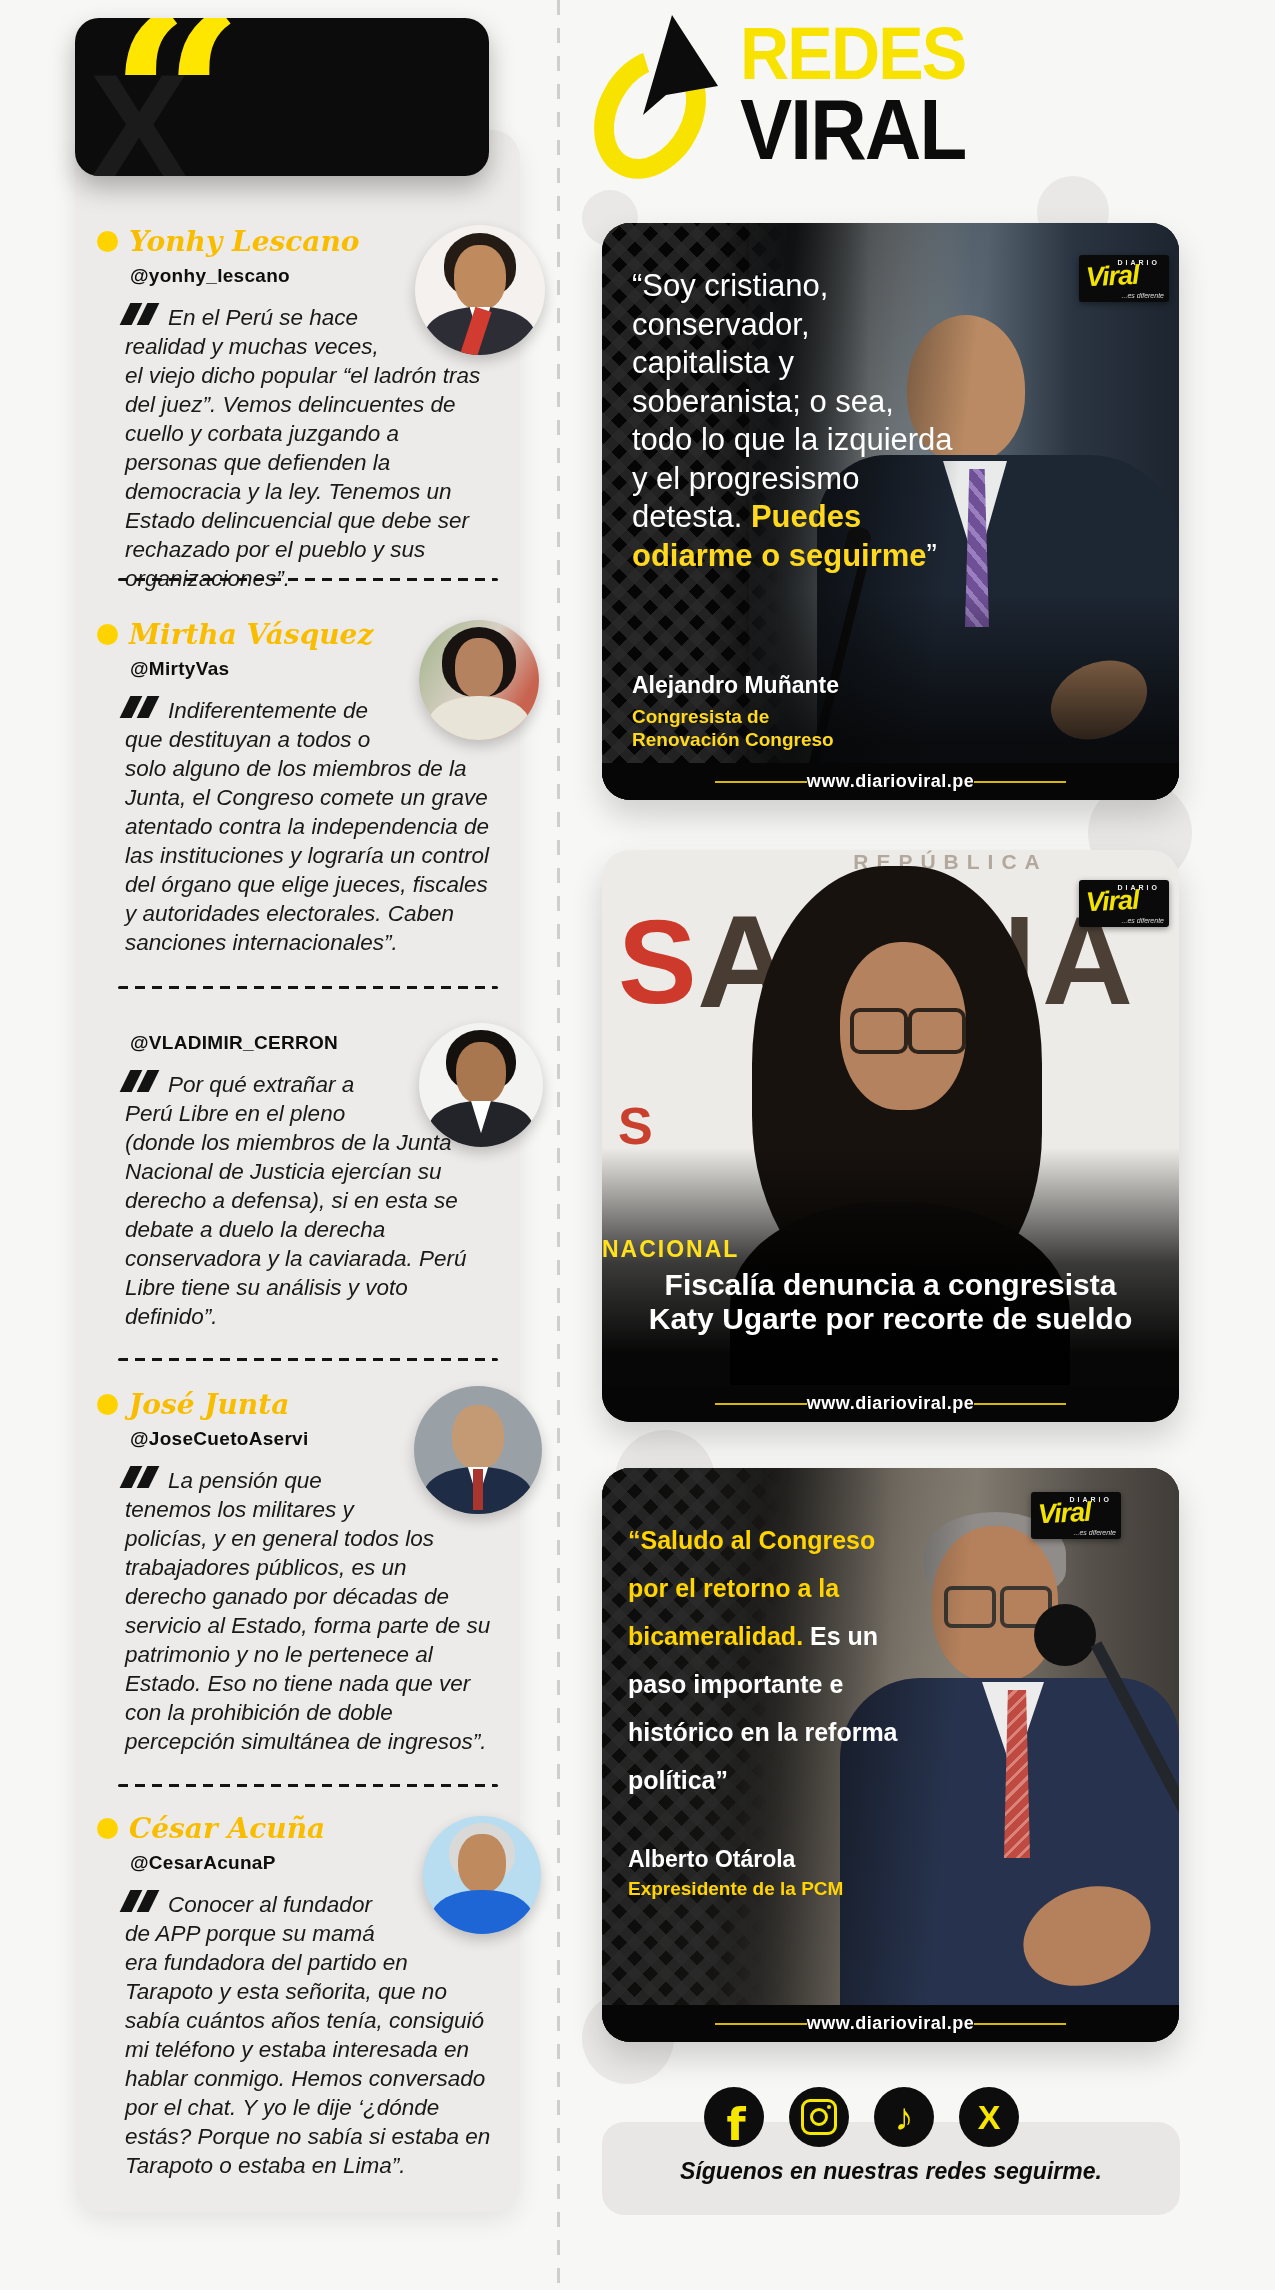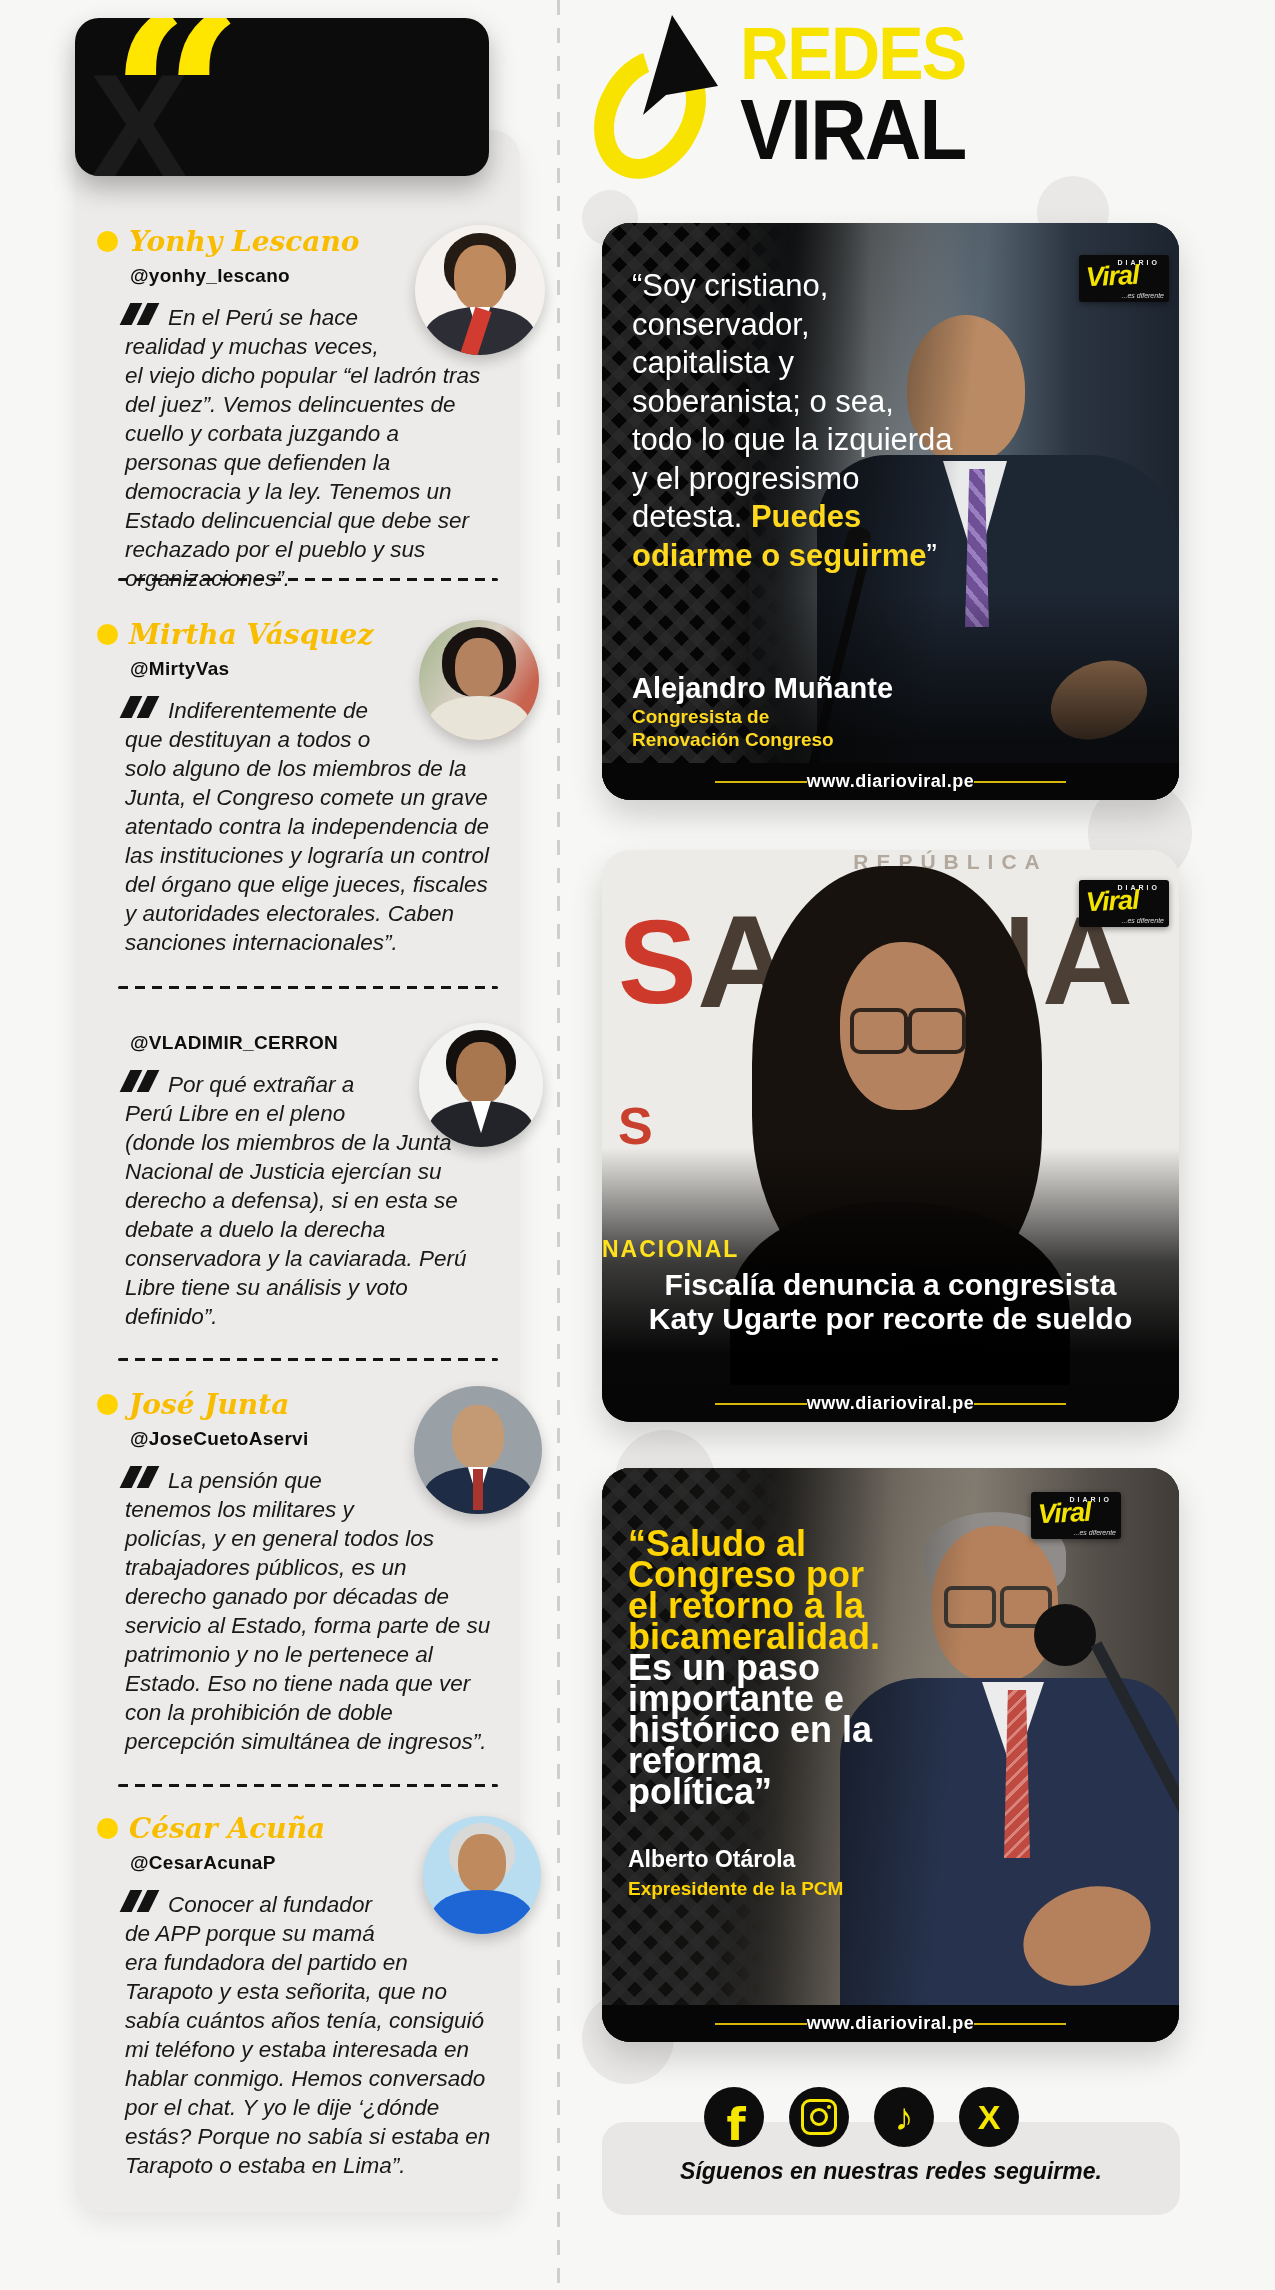--- a/index.html
+++ b/index.html
@@ -81,21 +81,21 @@
 
   
   .photo1{position:absolute;right:0;top:0;width:430px;height:100%;
      background:linear-gradient(90deg,#55606b 0%,#8d969c 16%,#b8c0c4 28%,#5c6a76 52%,#2b3541 75%,#1c242f 100%);}
   .shade1{position:absolute;inset:0;
      background:linear-gradient(97deg,rgba(5,5,5,.97) 0%,rgba(5,5,5,.9) 30%,rgba(5,5,5,.45) 46%,rgba(5,5,5,0) 60%);}
   .shade1b{position:absolute;inset:0;
      background:linear-gradient(0deg,rgba(5,5,5,.8) 10%,rgba(5,5,5,0) 36%);}
   .q1{position:absolute;left:30px;top:44px;width:322px;color:#ffffff;font-size:31px;line-height:38.5px;font-weight:400;}
   .q1 b{color:#FFD91E;font-weight:800;}
-  .spk1{position:absolute;left:30px;top:449px;font-size:29px;font-weight:800;color:#fff;}
+  .spk1{position:absolute;left:30px;top:449px;font-size:23px;font-weight:800;color:#fff;}
   .role1{position:absolute;left:30px;top:483px;width:230px;font-size:19px;line-height:22.5px;font-weight:800;color:#FFD91E;}
 
   
   .card2{background:#edebe7;}
   .bd-top{position:absolute;left:120px;right:0;top:0px;text-align:center;color:#b3a89d;
           font-size:21px;font-weight:800;letter-spacing:8px;}
   .bd-s {position:absolute;left:16px;top:44px;font-size:118px;font-weight:900;color:#cd3a2b;}
   .bd-a {position:absolute;left:95px;top:36px;font-size:132px;font-weight:900;color:#483c33;}
   .bd-na{position:absolute;right:40px;top:38px;font-size:126px;font-weight:900;color:#4c4036;letter-spacing:6px;}
   .bd-s2{position:absolute;left:16px;top:246px;font-size:52px;font-weight:900;color:#c9402e;}
@@ -119,21 +119,21 @@
   .c3-head{position:absolute;left:330px;top:58px;width:126px;height:156px;background:#b5815c;border-radius:48% 48% 44% 46%;}
   .lens3{position:absolute;width:44px;height:34px;border:4px solid #3c3630;border-radius:8px;}
   .c3-suit{position:absolute;left:238px;top:210px;width:339px;height:364px;background:#27334e;border-radius:80px 60px 0 0;}
   .c3-shirt{position:absolute;left:380px;top:214px;width:62px;height:92px;background:#ececec;clip-path:polygon(0 0,100% 0,50% 100%);}
   .c3-tie{position:absolute;left:402px;top:222px;width:26px;height:168px;
      background:repeating-linear-gradient(135deg,#bf4a42 0 7px,#da837b 7px 10px);
      clip-path:polygon(15% 0,85% 0,100% 100%,0 100%);}
   .c3-hands{position:absolute;left:420px;top:420px;width:130px;height:96px;background:#b5815c;border-radius:50%;transform:rotate(-18deg);}
   .c3-micfoam{position:absolute;left:432px;top:136px;width:62px;height:62px;background:#101010;border-radius:50%;}
   .c3-micpole{position:absolute;left:488px;top:176px;width:12px;height:220px;background:#23262b;transform:rotate(-28deg);transform-origin:top center;}
-  .q3{position:absolute;left:26px;top:60px;width:272px;font-size:36px;line-height:31px;}
+  .q3{position:absolute;left:26px;top:48px;width:272px;font-size:25px;line-height:48px;}
   .q3 b{color:#FFD400;font-weight:900;}
   .q3 span{color:#fff;font-weight:600;}
   .spk3{position:absolute;left:26px;top:378px;font-size:23px;font-weight:800;color:#fff;}
   .role3{position:absolute;left:26px;top:410px;font-size:19px;font-weight:800;color:#FFD400;}
 
   
   .sband{position:absolute;left:602px;top:2122px;width:578px;height:93px;background:#e8e7e5;border-radius:22px;z-index:1;}
   .scaption{position:absolute;left:602px;top:2158px;width:578px;text-align:center;z-index:2;
             font-size:23px;font-weight:800;font-style:italic;color:#0c0c0c;}
   .sicon{position:absolute;top:2087px;width:60px;height:60px;border-radius:50%;background:#0d0d0d;z-index:2;

